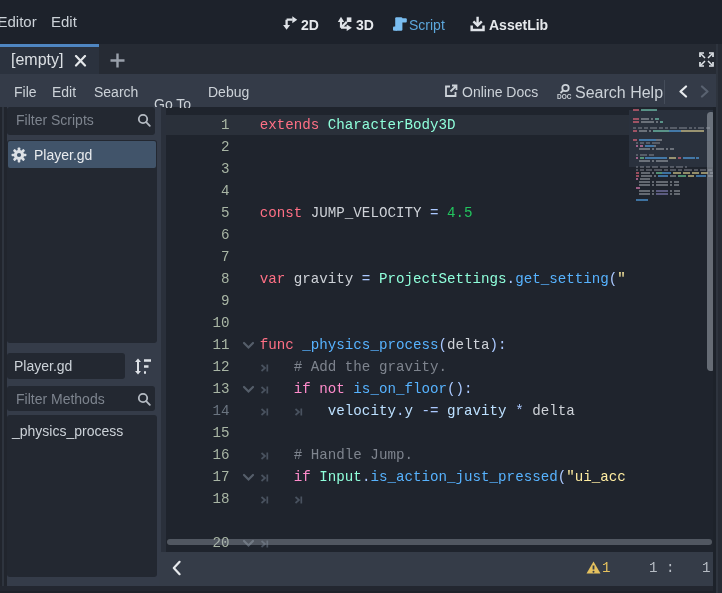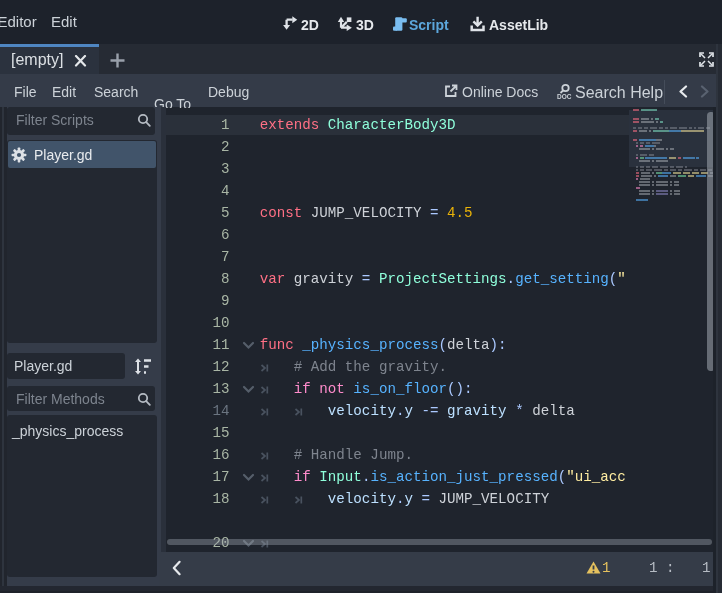--- a/index.html
+++ b/index.html
@@ -24,21 +24,21 @@
     <path d="M0.8 7 H7.2 L4 1.8 Z" fill="#dfe3e8"></path>
     <path d="M9.7 9.5 V15.9 L14.9 12.7 Z" fill="#dfe3e8"></path>
     <rect x="9.8" y="2.4" width="4.6" height="4.6" fill="#dfe3e8"></rect>
   </svg>
 <div class="abs" style="left:356px;top:17px;font-size:14px;font-weight:bold;color:#e6e9ec">3D</div>
 <svg class="abs" style="left:393px;top:16px" width="14" height="16" viewBox="0 0 14 16">
     <rect x="2.2" y="1.2" width="7.2" height="13.6" rx="1.2" fill="#7abdf0"></rect>
     <rect x="5.5" y="2.2" width="8.3" height="4.4" rx="1" fill="#7abdf0"></rect>
     <rect x="0" y="10.4" width="4.2" height="4.4" rx="1" fill="#7abdf0"></rect>
   </svg>
-<div class="abs" style="left:409px;top:17px;font-size:14px;font-weight:bold;color:#5ca7dc">Script</div>
+<div class="abs" style="left:409px;top:17px;font-size:14px;font-weight:normal;color:#5ca7dc">Script</div>
 <svg class="abs" style="left:470px;top:16px" width="16" height="16" viewBox="0 0 16 16">
     <path d="M7.6 0.8 V8.5 M3.4 5.3 L7.6 9.5 L11.8 5.3" fill="none" stroke="#dfe3e8" stroke-width="2.4"></path>
     <path d="M1.7 9.5 V14 H13.5 V9.5" fill="none" stroke="#dfe3e8" stroke-width="2.5"></path>
   </svg>
 <div class="abs" style="left:489px;top:17px;font-size:14px;font-weight:bold;color:#e6e9ec">AssetLib</div>
 <div class="abs" style="left:0;top:44px;width:722px;height:30px;background:#262b34"></div>
 <div class="abs" style="left:0;top:46.5px;width:99px;height:27.5px;background:#2b323e"></div>
 <div class="abs" style="left:0;top:44px;width:99px;height:2.5px;background:#4f86c2"></div>
 <div class="abs" style="left:11px;top:51px;font-size:16px;color:#dce0e4">[empty]</div>
 <svg class="abs" style="left:74px;top:55px" width="13" height="12" viewBox="0 0 13 12">
@@ -139,21 +139,21 @@
     </div>
 <div class="ln" style="top:51px">
       <span class="num" style="color:#a9b6a5">3</span>
       <span class="ct"></span>
     </div>
 <div class="ln" style="top:73px">
       <span class="num" style="color:#a9b6a5">4</span>
     </div>
 <div class="ln" style="top:95px">
       <span class="num" style="color:#a9b6a5">5</span>
-      <span class="ct"><span style="color:#ff7085">const</span><span style="color:#ced2d8"> JUMP_VELOCITY </span><span style="color:#abc9ff">=</span><span style="color:#ced2d8"> </span><span style="color:#eab308">4.5</span></span>
+      <span class="ct"><span style="color:#ff7085">const</span><span style="color:#ced2d8"> JUMP_VELOCITY </span><span style="color:#abc9ff">=</span><span style="color:#ced2d8"> </span><span style="color:#22c55e">4.5</span></span>
     </div>
 <div class="ln" style="top:117px">
       <span class="num" style="color:#a9b6a5">6</span>
       <span class="ct"></span>
     </div>
 <div class="ln" style="top:139px">
       <span class="num" style="color:#a9b6a5">7</span>
     </div>
 <div class="ln" style="top:161px">
       <span class="num" style="color:#a9b6a5">8</span>
@@ -190,21 +190,20 @@
 <div class="ln" style="top:337px">
       <span class="num" style="color:#a9b6a5">16</span>
       <span class="ct"><span style="color:#ced2d8">    </span><span style="color:#7e848e"># Handle Jump.</span></span>
     </div>
 <div class="ln" style="top:359px">
       <span class="num" style="color:#a9b6a5">17</span>
       <span class="ct"><span style="color:#ced2d8">    </span><span style="color:#ff8ccc">if</span><span style="color:#ced2d8"> </span><span style="color:#8fffdb">Input</span><span style="color:#abc9ff">.</span><span style="color:#57b3ff">is_action_just_pressed</span><span style="color:#abc9ff">(</span><span style="color:#ffeda1">"ui_acc</span></span>
     </div>
 <div class="ln" style="top:381px">
       <span class="num" style="color:#a9b6a5">18</span>
-      <span class="ct"><span style="color:#ced2d8">        </span><span style="color:#bce0ff">velocity</span><span style="color:#abc9ff">.</span><span style="color:#bce0ff">y</span><span style="color:#ced2d8"> </span><span style="color:#abc9ff">=</span><span style="color:#ced2d8"> JUMP_VELOCITY</span></span>
     </div>
 <div class="ln" style="top:425px">
       <span class="num" style="color:#a9b6a5">20</span>
       <span class="ct"><span style="color:#ced2d8">    </span></span>
     </div>
 </div>
 <svg class="abs" style="left:242px;top:341px" width="13" height="9" viewBox="0 0 13 9">
     <path d="M2 2 L6.5 6.5 L11 2" fill="none" stroke="#555e6a" stroke-width="2.2" stroke-linecap="round"></path>
   </svg>
 <svg class="abs" style="left:242px;top:385px" width="13" height="9" viewBox="0 0 13 9">

